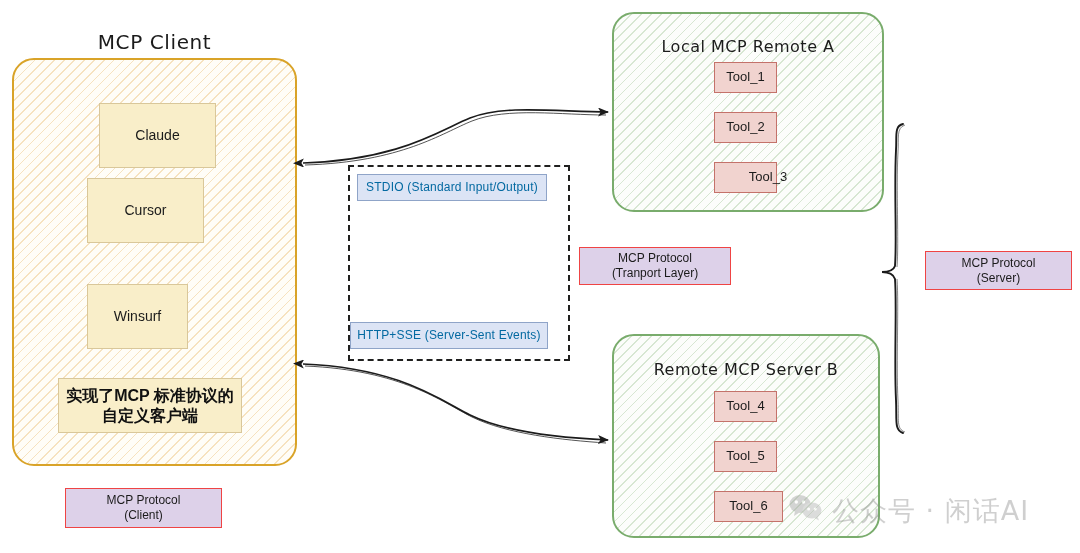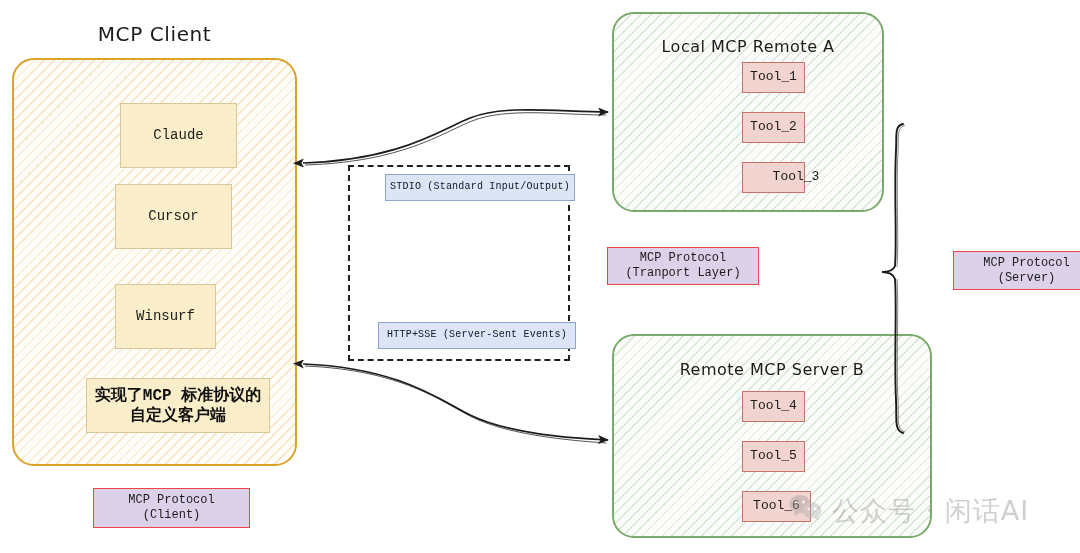--- a/index.html
+++ b/index.html
@@ -77,23 +77,22 @@
   }
 
   
   .node {
     position: absolute;
     box-sizing: border-box;
     display: flex;
     align-items: center;
     justify-content: center;
     text-align: left;
-    font-family: Liberation Mono, monospace;
+    font-family: Liberation Sans, sans-serif;
     line-height: 1.25;
-    margin-left: 28px;
   }
   .node-cream {
     background: #f9eec9;
     border: 1px solid #d9c79a;
     font-size: 14px;
     color: #1b1b1b;
   }
   .node-cream-cjk {
     background: #f9eec9;
     border: 1px solid #d9c79a;
@@ -110,22 +109,22 @@
   }
   .node-pink {
     background: #f1d3cf;
     border: 1px solid #c4726a;
     font-size: 13px;
     color: #1b1b1b;
   }
   .node-blue {
     background: #dce4f5;
     border: 1px solid #8fa4c8;
-    font-size: 10px;
-    color: #0f172a;
+    font-size: 12px;
+    color: #0369a1;
     letter-spacing: 0.2px;
   }
 
   
   .dashed-frame {
     position: absolute;
     box-sizing: border-box;
     border: 2px dashed #20201f;
     background: transparent;
   }
@@ -155,27 +154,27 @@
     color: #8e8e8e;
     white-space: nowrap;
     letter-spacing: 1px;
   }
 </style>
 </head>
 <body>
 
 <div id="canvas">
 
-  <div class="big-title" style="left:12px; top:22px; width:285px;">MCP Client</div>
+  <div class="big-title" style="left:12px; top:30px; width:285px;">MCP Client</div>
 
   <div class="container-box client-box hatch-orange" style="left:12px; top:58px; width:285px; height:408px;"></div>
 
-  <div class="node node-cream" style="left:92px; top:103px; width:117px; height:65px;">Claude</div>
-
-  <div class="node node-cream" style="left:87px; top:184px; width:117px; height:65px;">Cursor</div>
+  <div class="node node-cream" style="left:99px; top:103px; width:117px; height:65px;">Claude</div>
+
+  <div class="node node-cream" style="left:87px; top:178px; width:117px; height:65px;">Cursor</div>
 
   <div class="node node-cream" style="left:87px; top:284px; width:101px; height:65px;">Winsurf</div>
 
   <div class="node node-cream-cjk" style="left:58px; top:378px; width:184px; height:55px; flex-direction:column;">
     <span>实现了MCP 标准协议的</span>
     <span>自定义客户端</span>
   </div>
 
   <div class="node node-purple" style="left:65px; top:488px; width:157px; height:40px; flex-direction:column;">
     <span>MCP Protocol</span>
@@ -194,21 +193,21 @@
   </div>
 
   <div class="container-box server-box hatch-green" style="left:612px; top:12px; width:272px; height:200px;">
     <div class="srv-title" style="top:23px;">Local MCP Remote A</div>
   </div>
 
   <div class="node node-pink" style="left:714px; top:62px; width:63px; height:31px;">Tool_1</div>
   <div class="node node-pink" style="left:714px; top:112px; width:63px; height:31px;">Tool_2</div>
   <div class="node node-pink" style="left:714px; top:162px; width:63px; height:31px;padding-left:45px;">Tool_3</div>
 
-  <div class="container-box server-box hatch-green" style="left:612px; top:334px; width:320px; height:204px;">
+  <div class="container-box server-box hatch-green" style="left:612px; top:334px; width:268px; height:204px;">
     <div class="srv-title" style="top:24px;">Remote MCP Server B</div>
   </div>
 
   <div class="node node-pink" style="left:714px; top:391px; width:63px; height:31px;">Tool_4</div>
   <div class="node node-pink" style="left:714px; top:441px; width:63px; height:31px;">Tool_5</div>
   <div class="node node-pink" style="left:714px; top:491px; width:69px; height:31px;">Tool_6</div>
 
   <div class="node node-purple" style="left:925px; top:251px; width:147px; height:39px; flex-direction:column;">
     <span>MCP Protocol</span>
     <span>(Server)</span>

